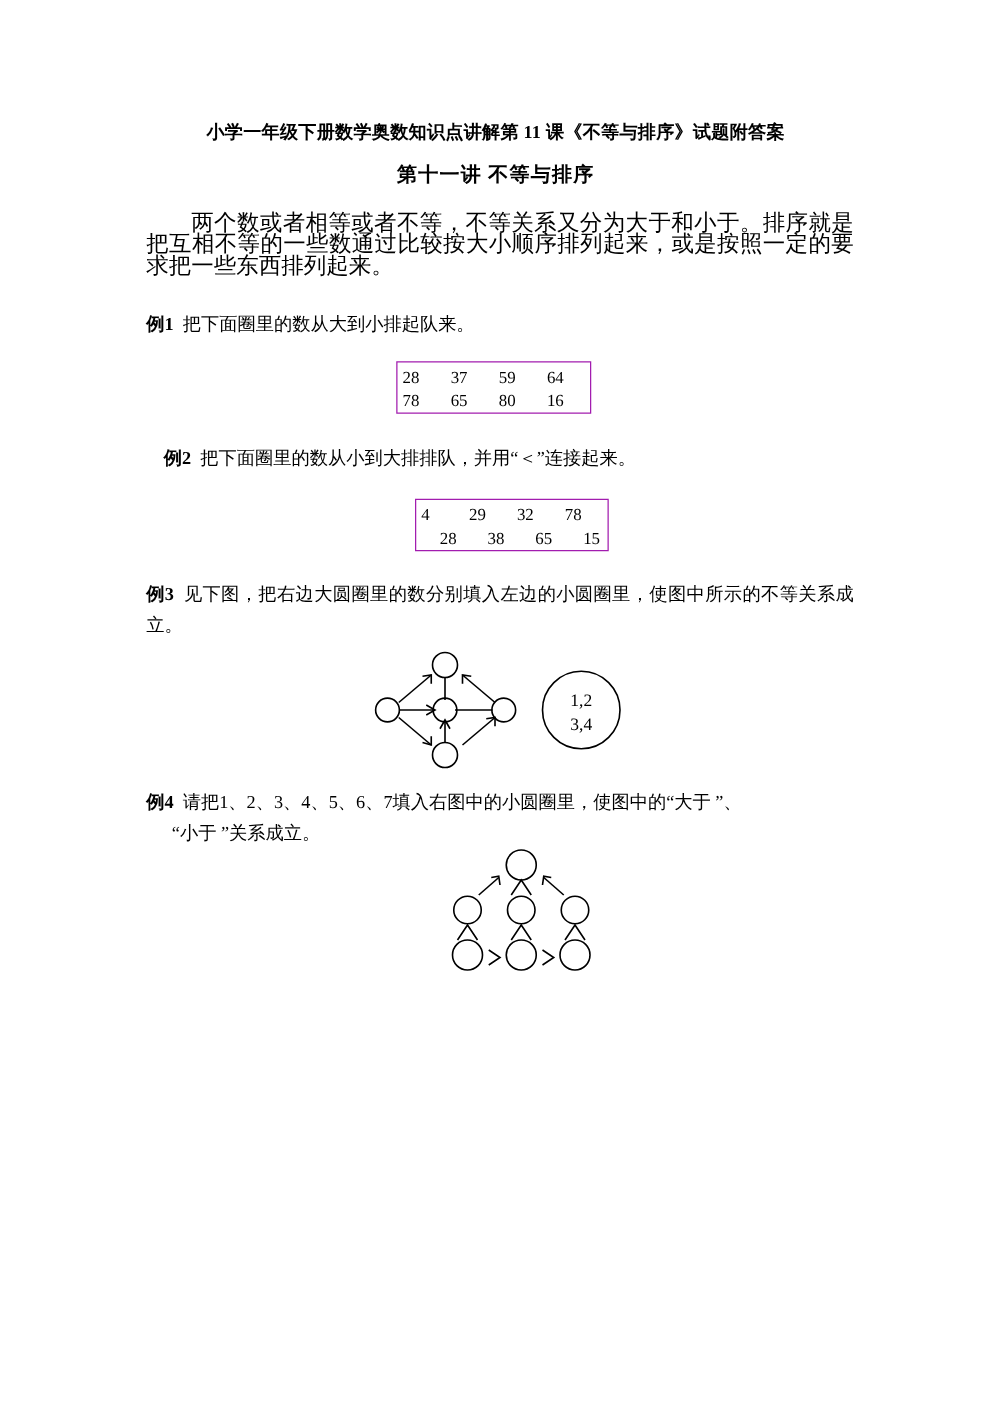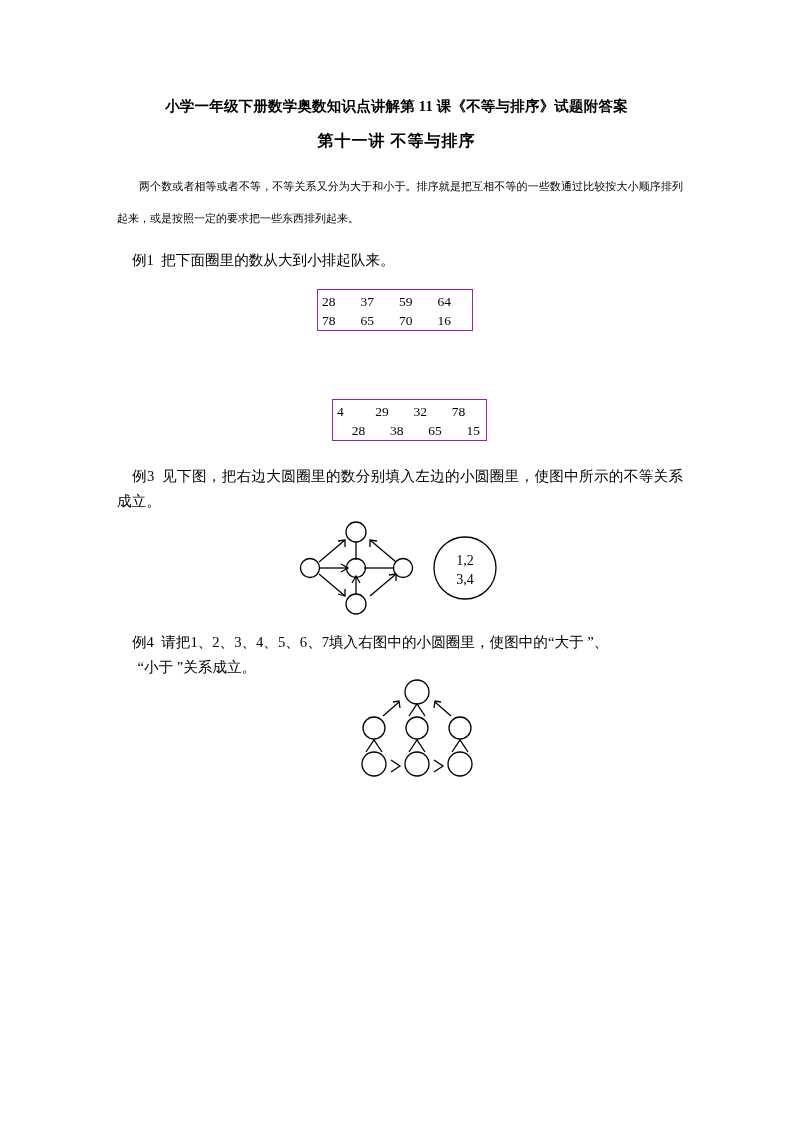--- a/index.html
+++ b/index.html
@@ -46,35 +46,34 @@
     letter-spacing: 1px;
     font-family: Liberation Serif, serif;
   }
 
   
   .intro {
     position: absolute;
     left: 117px;
     top: 170px;
     width: 566px;
-    font-size: 11px;
-    line-height: 32px;
+    font-size: 18px;
+    line-height: 17px;
     text-align: justify;
     text-indent: 2em;
   }
 
   .example {
     position: absolute;
     font-size: 14.6px;
     line-height: 24.5px;
     text-align: justify;
   }
   .example .lbl {
-    font-weight: normal;
-    margin-left: 15px;
+    font-weight: bold;
   }
   .ex1 { left: 117px; top: 248px; width: 566px; }
   .ex2 { left: 131px; top: 355px; width: 552px; }
   .ex3 { left: 117px; top: 464px; width: 566px; }
   .ex4 { left: 117px; top: 630px; width: 566px; text-indent: 0; }
   .ex4 .cont { display: block; padding-left: 1.4em; }
 
   
   .numbox {
     position: absolute;
@@ -145,25 +144,28 @@
   <div class="numbox numbox-1">
     <div class="nrow r1">
       <span class="ncell">28</span>
       <span class="ncell">37</span>
       <span class="ncell">59</span>
       <span class="ncell">64</span>
     </div>
     <div class="nrow r2">
       <span class="ncell">78</span>
       <span class="ncell">65</span>
-      <span class="ncell">70</span>
+      <span class="ncell">80</span>
       <span class="ncell">16</span>
     </div>
   </div>
 
+  <div class="example ex2">
+    <span class="lbl">例2</span><span>&nbsp;&nbsp;</span><span>把下面圈里的数从小到大排排队，并用“＜”连接起来。</span>
+  </div>
 
   <div class="numbox numbox-2">
     <div class="nrow r1">
       <span class="ncell">4</span>
       <span class="ncell">29</span>
       <span class="ncell">32</span>
       <span class="ncell">78</span>
     </div>
     <div class="nrow r2">
       <span class="ncell">28</span>

